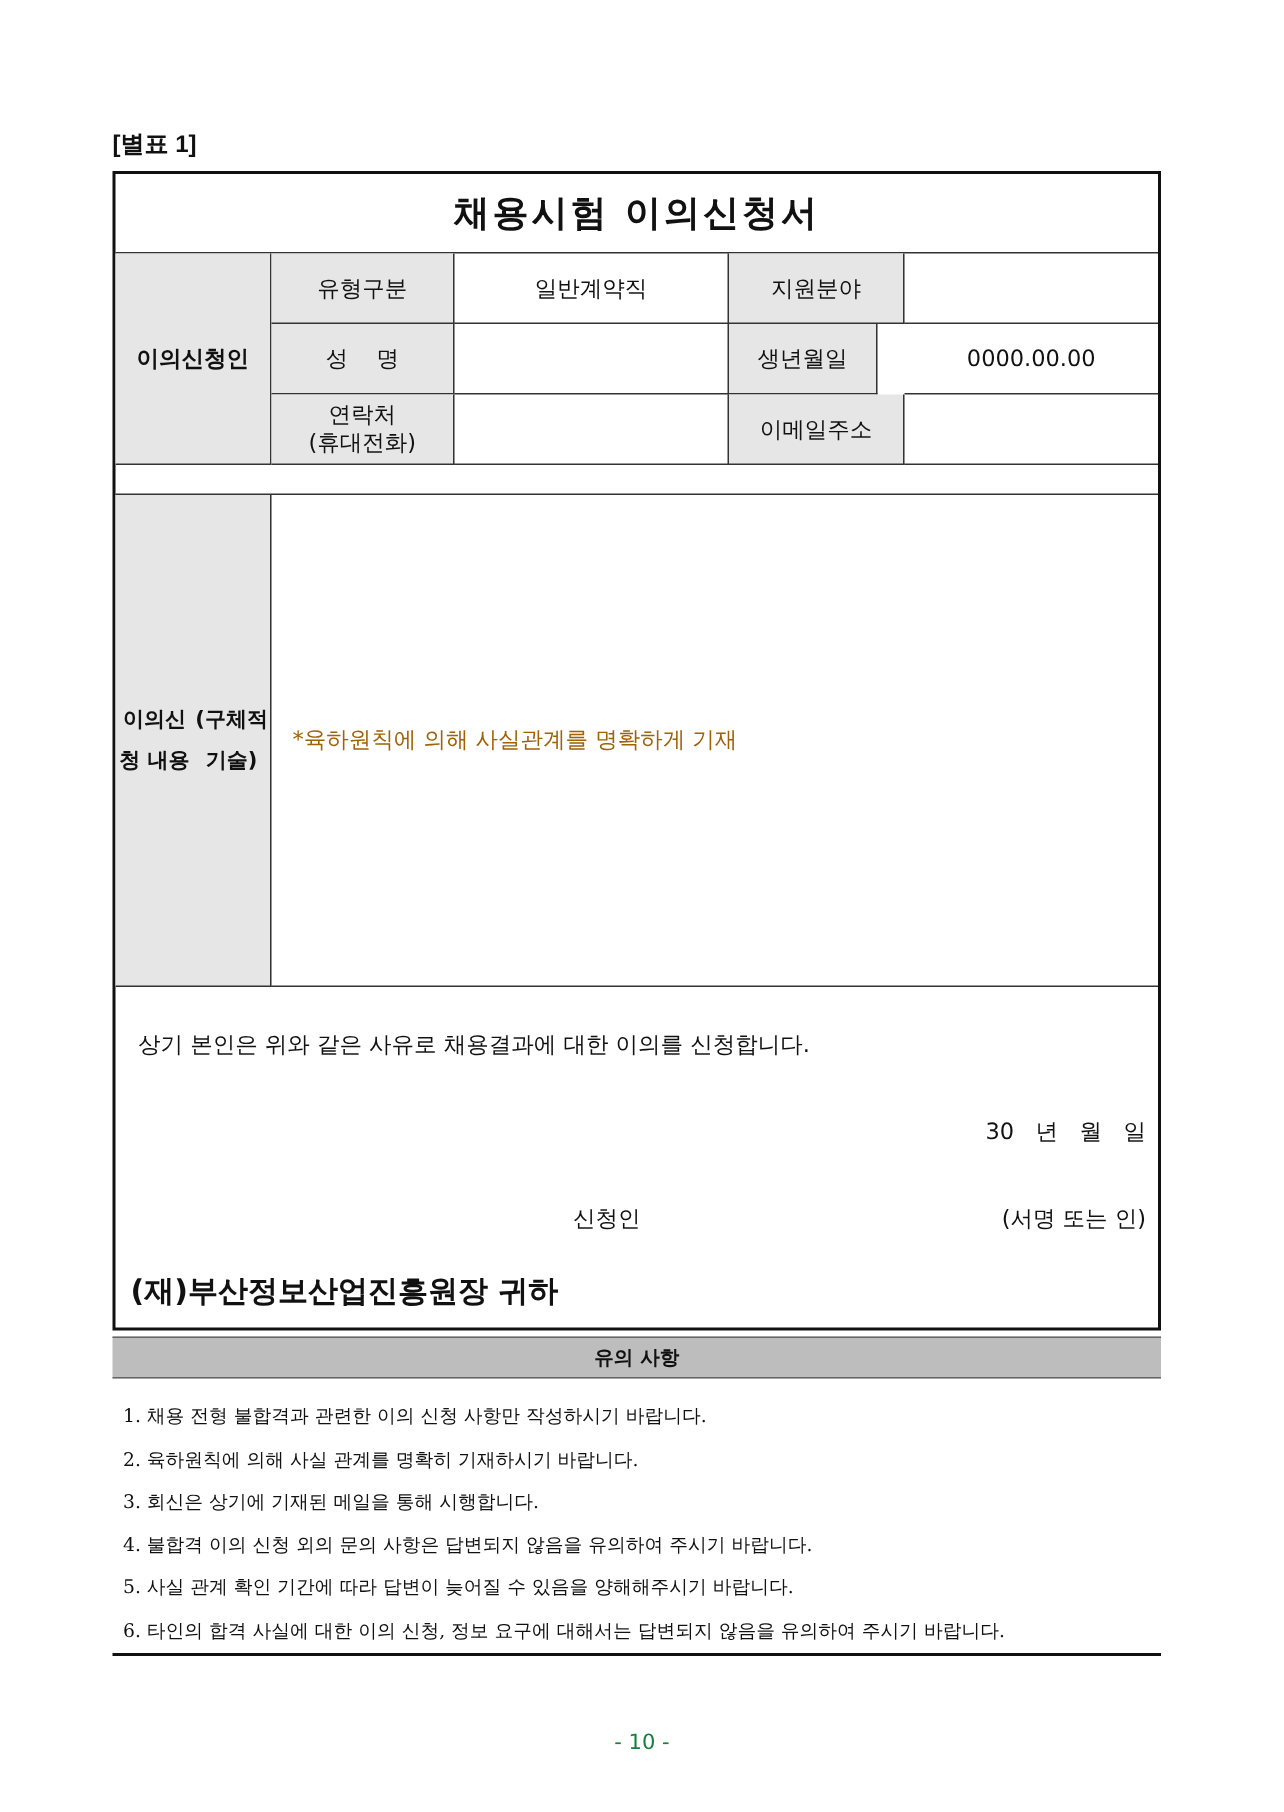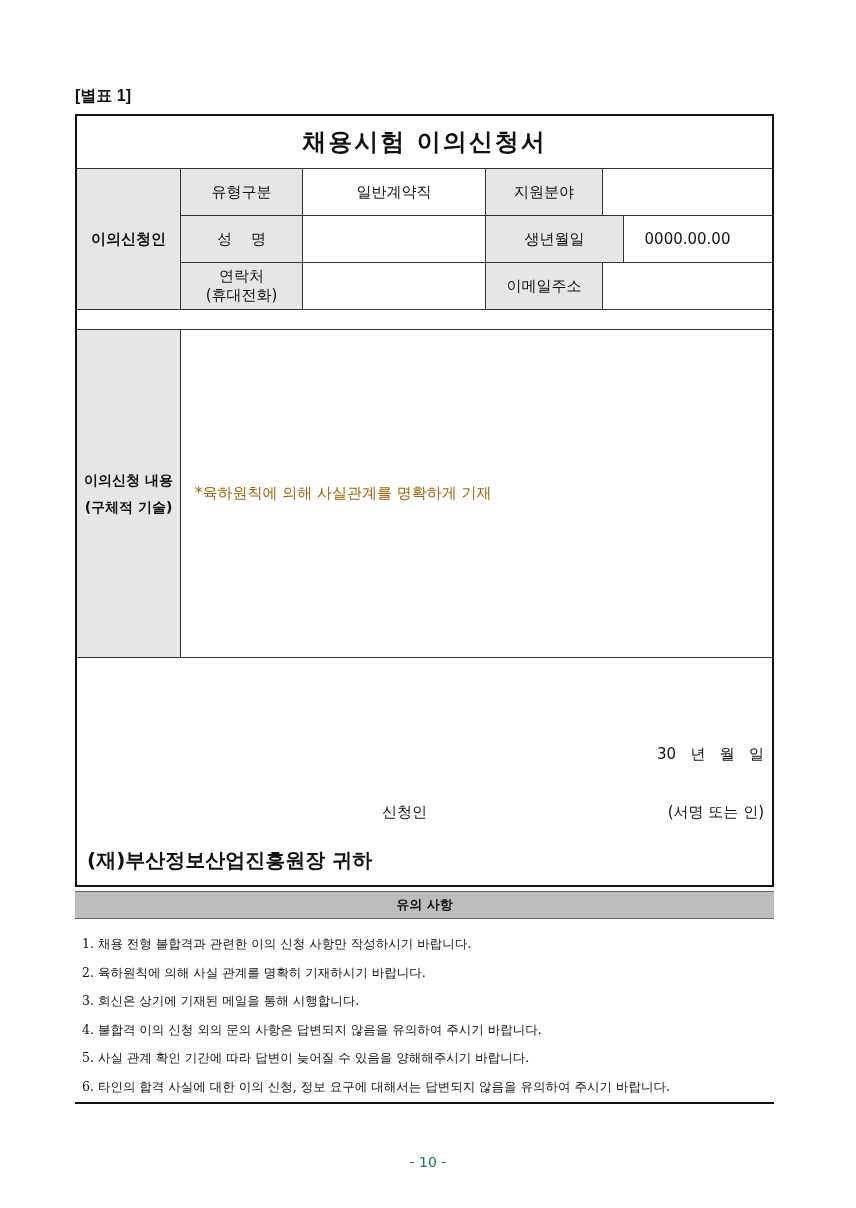--- a/index.html
+++ b/index.html
@@ -38,42 +38,43 @@
 
   <div class="cell gray bold" style="left:0;top:53px;width:104px;height:141px;">이의신청인</div>
 
   <div class="cell gray" style="left:104px;top:53px;width:122px;height:47px;">유형구분</div>
   <div class="cell" style="left:226px;top:53px;width:183px;height:47px;">일반계약직</div>
   <div class="cell gray" style="left:409px;top:53px;width:117px;height:47px;">지원분야</div>
   <div class="cell" style="left:526px;top:53px;width:169px;height:47px;border-right:none;"></div>
 
   <div class="cell gray" style="left:104px;top:100px;width:122px;height:47px;white-space:pre;">성    명</div>
   <div class="cell" style="left:226px;top:100px;width:183px;height:47px;"></div>
-  <div class="cell gray" style="left:409px;top:100px;width:138px;height:47px;">생년월일</div>
+  <div class="cell gray" style="left:409px;top:100px;width:99px;height:47px;">생년월일</div>
   <div class="cell" style="left:526px;top:100px;width:169px;height:47px;border-right:none;">0000.00.00</div>
 
   <div class="cell gray" style="left:104px;top:147px;width:122px;height:47px;flex-direction:column;line-height:19px;">
     <span>연락처</span>
     <span>(휴대전화)</span>
   </div>
   <div class="cell" style="left:226px;top:147px;width:183px;height:47px;"></div>
   <div class="cell gray" style="left:409px;top:147px;width:117px;height:47px;">이메일주소</div>
   <div class="cell" style="left:526px;top:147px;width:169px;height:47px;border-right:none;"></div>
 
   <div class="cell" style="left:0;top:194px;width:695px;height:20px;border-right:none;"></div>
 
-  <div class="cell gray bold" style="left:0;top:214px;width:104px;height:328px;flex-direction:column;line-height:27px;font-size:14px;">
+  <div class="cell gray bold" style="left:0;top:214px;width:104px;height:328px;flex-direction:row;line-height:27px;font-size:14px;">
     <span>이의신청 내용</span>
     <span>(구체적 기술)</span>
   </div>
   <div class="cell" style="left:104px;top:214px;width:591px;height:328px;border-right:none;justify-content:flex-start;padding-left:14px;">
     <span class="red">*육하원칙에 의해 사실관계를 명확하게 기재</span>
   </div>
 
   <div class="lower">
+    <div class="t" style="left:15px;top:30px;">상기 본인은 위와 같은 사유로 채용결과에 대한 이의를 신청합니다.</div>
     <div class="t" style="right:8px;top:88px;white-space:pre;">30   년   월   일</div>
     <div class="t" style="left:305px;top:146px;">신청인</div>
     <div class="t" style="right:8px;top:146px;">(서명 또는 인)</div>
     <div class="t" style="left:10px;top:190px;font-size:20px;font-weight:bold;">(재)부산정보산업진흥원장 귀하</div>
   </div>
 </div>
 
 <div class="notice-head">유의 사항</div>
 <ul class="notices">
   <li>1. 채용 전형 불합격과 관련한 이의 신청 사항만 작성하시기 바랍니다.</li>

